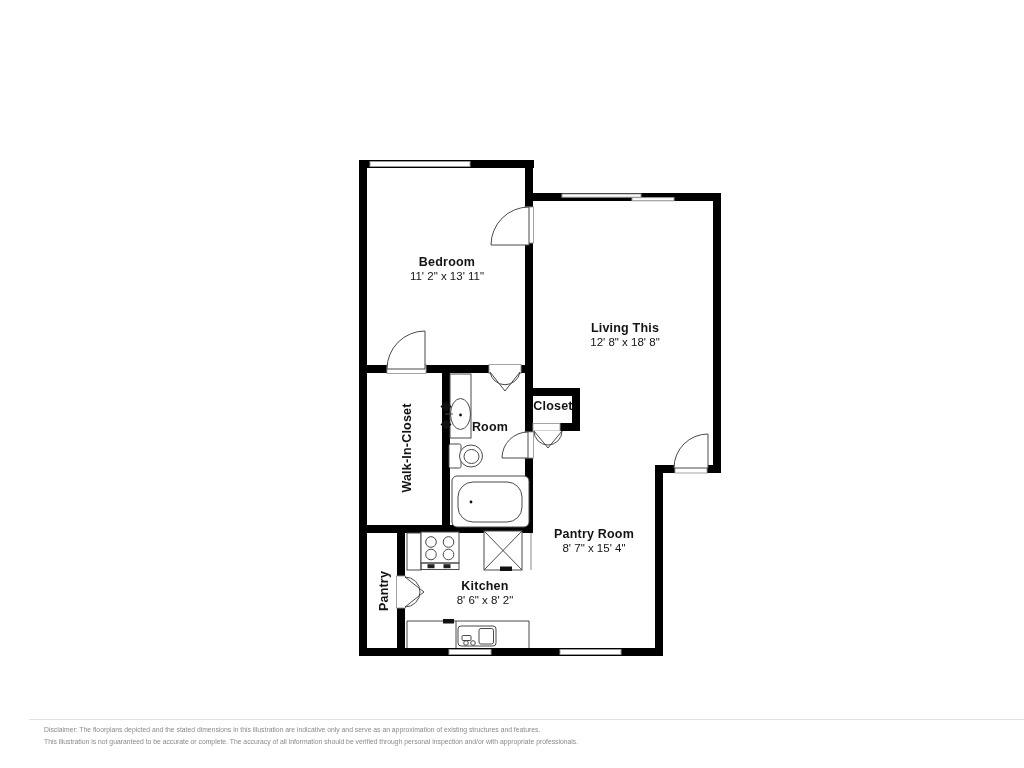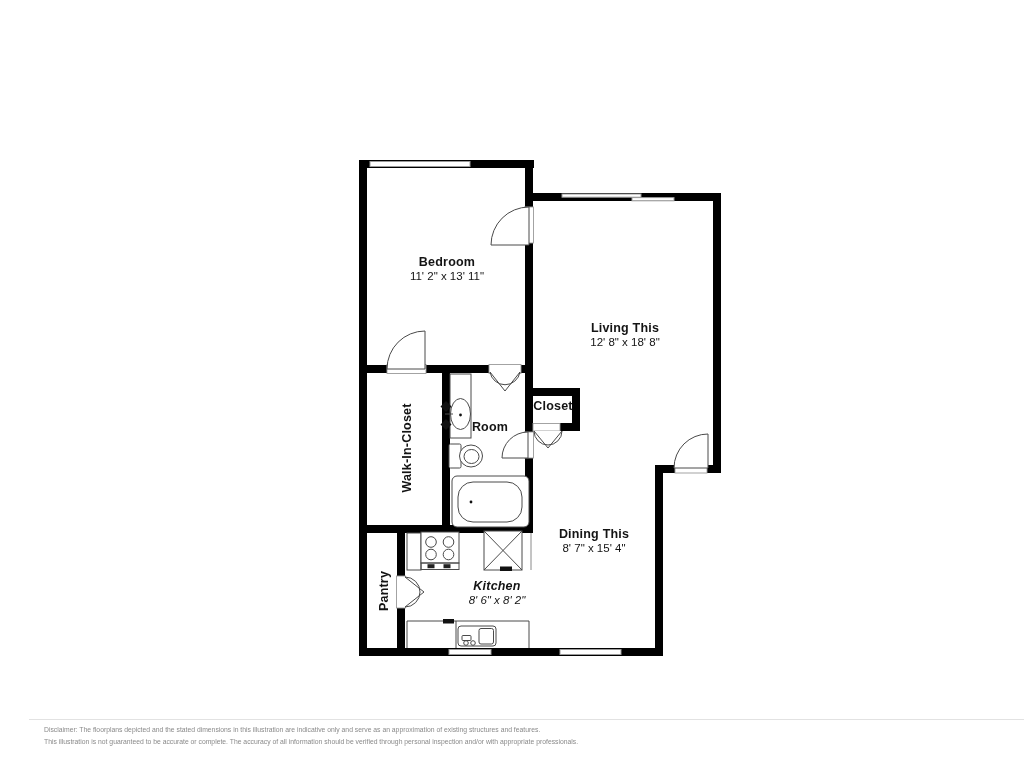--- a/index.html
+++ b/index.html
@@ -159,25 +159,25 @@
 
   <div class="room-label" style="left:461px; top:427px;">
     <span class="room-name">Room</span>
   </div>
 
   <div class="room-label" style="left:524px; top:406px;">
     <span class="room-name">Closet</span>
   </div>
 
   <div class="room-label" style="left:565px; top:541px;">
-    <span class="room-name">Dining This</span>
+    <span class="room-name">Pantry Room</span>
     <span class="room-dims">8' 7" x 15' 4"</span>
   </div>
 
-  <div class="room-label" style="left:468px; top:593px;font-style:italic;">
+  <div class="room-label" style="left:456px; top:593px;">
     <span class="room-name">Kitchen</span>
     <span class="room-dims">8' 6" x 8' 2"</span>
   </div>
 
   <div class="room-label rot" style="left:355px; top:591px;">
     <span class="room-name">Pantry</span>
   </div>
 
   <div class="footer-rule"></div>
   <div class="disclaimer">

